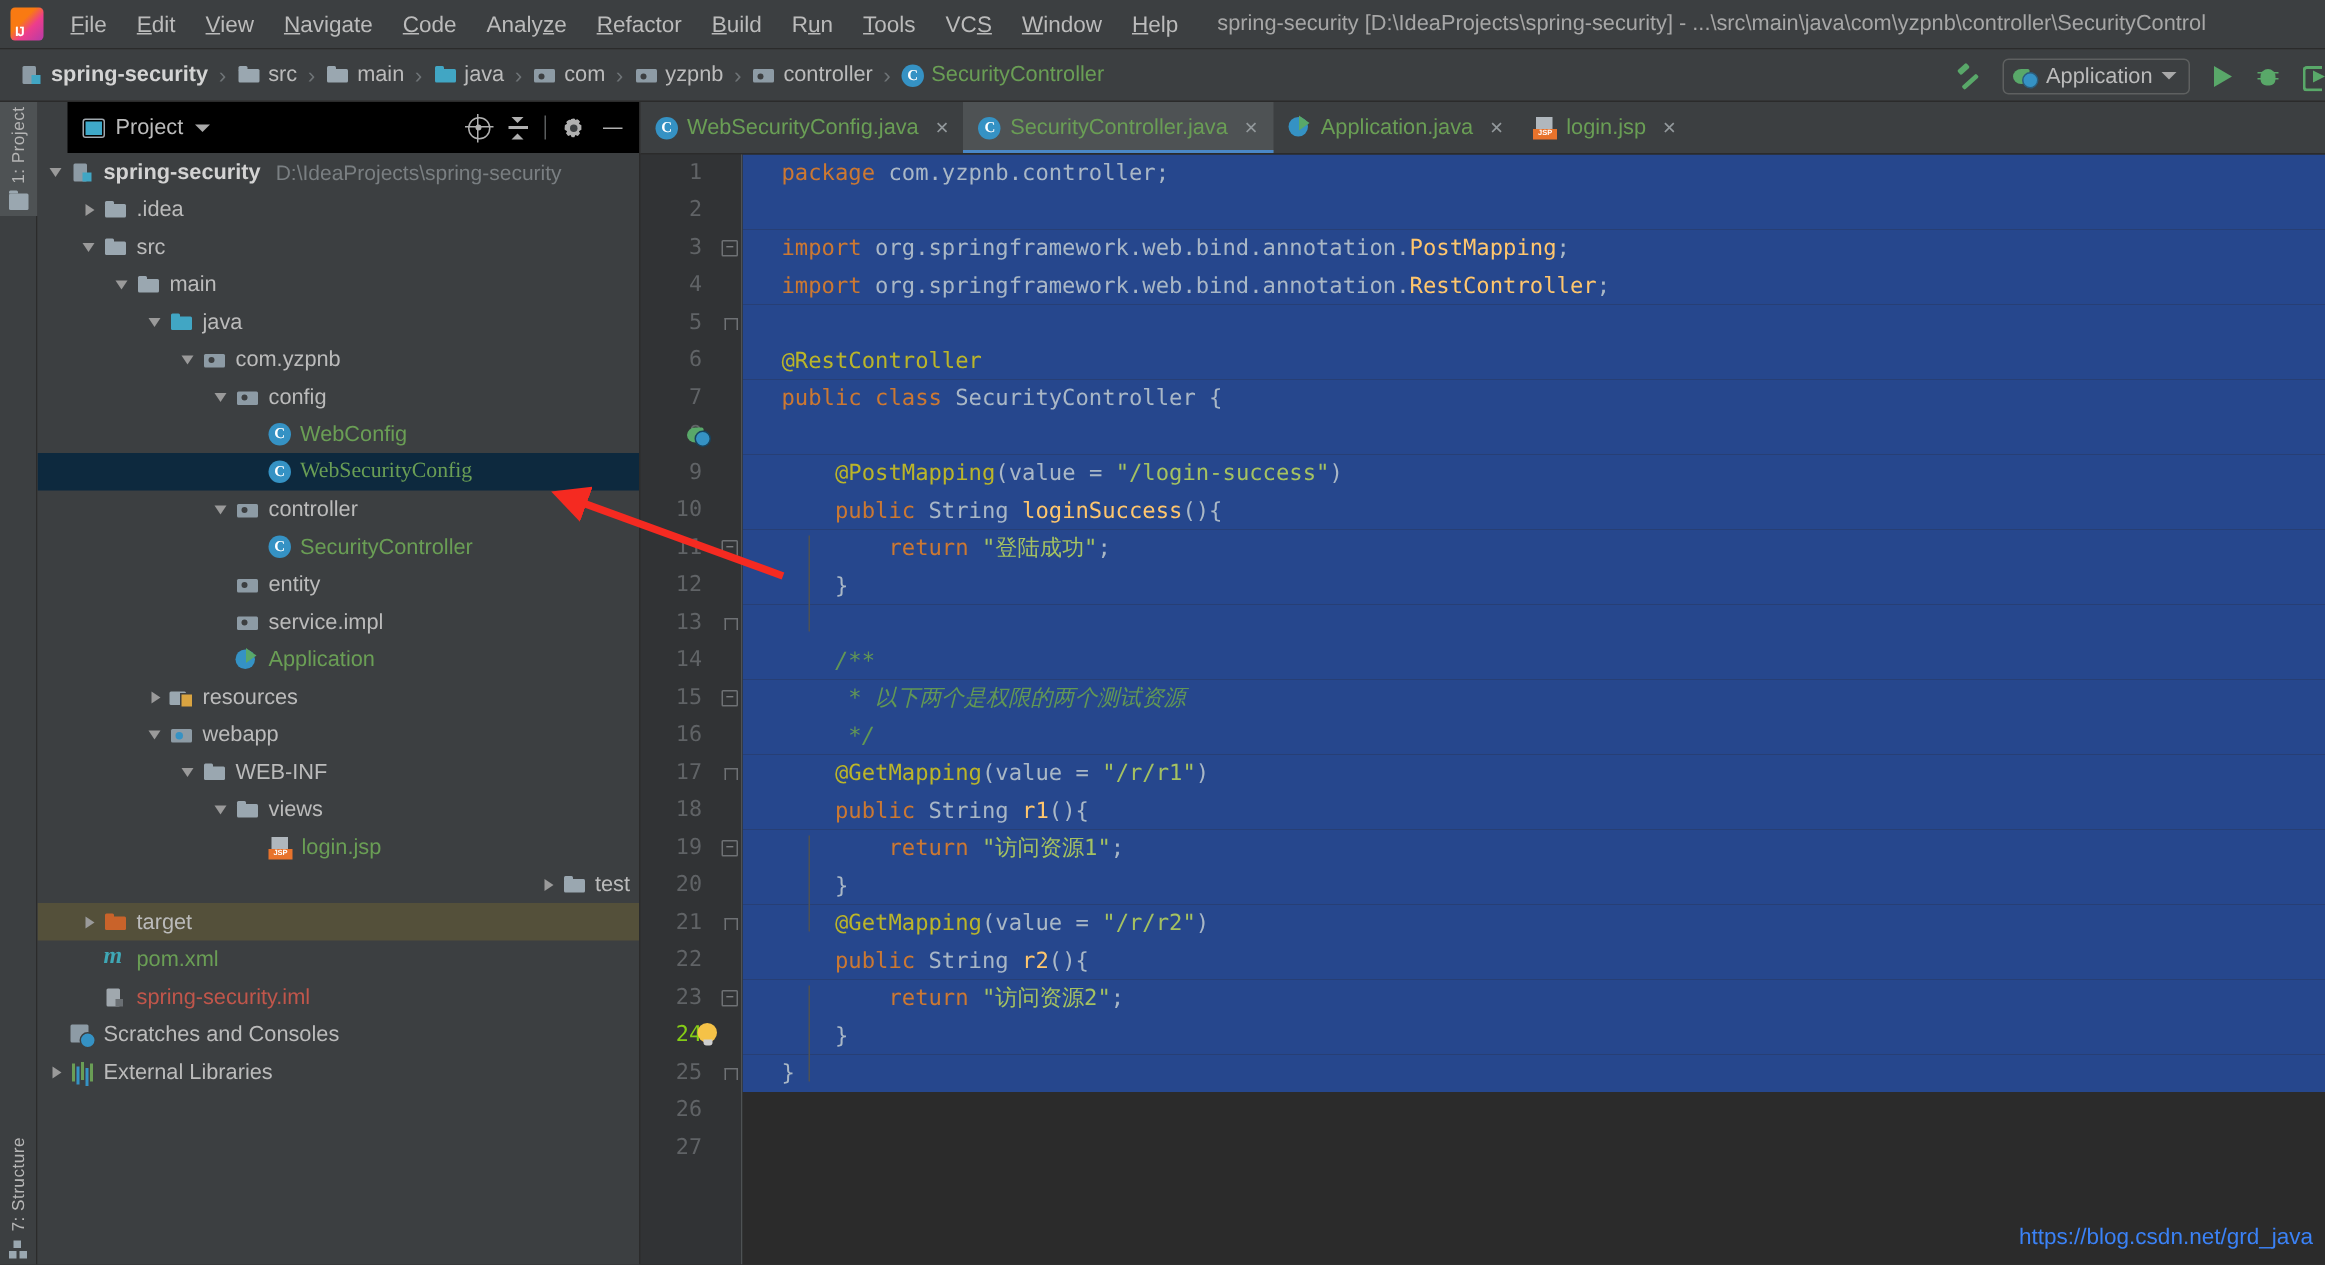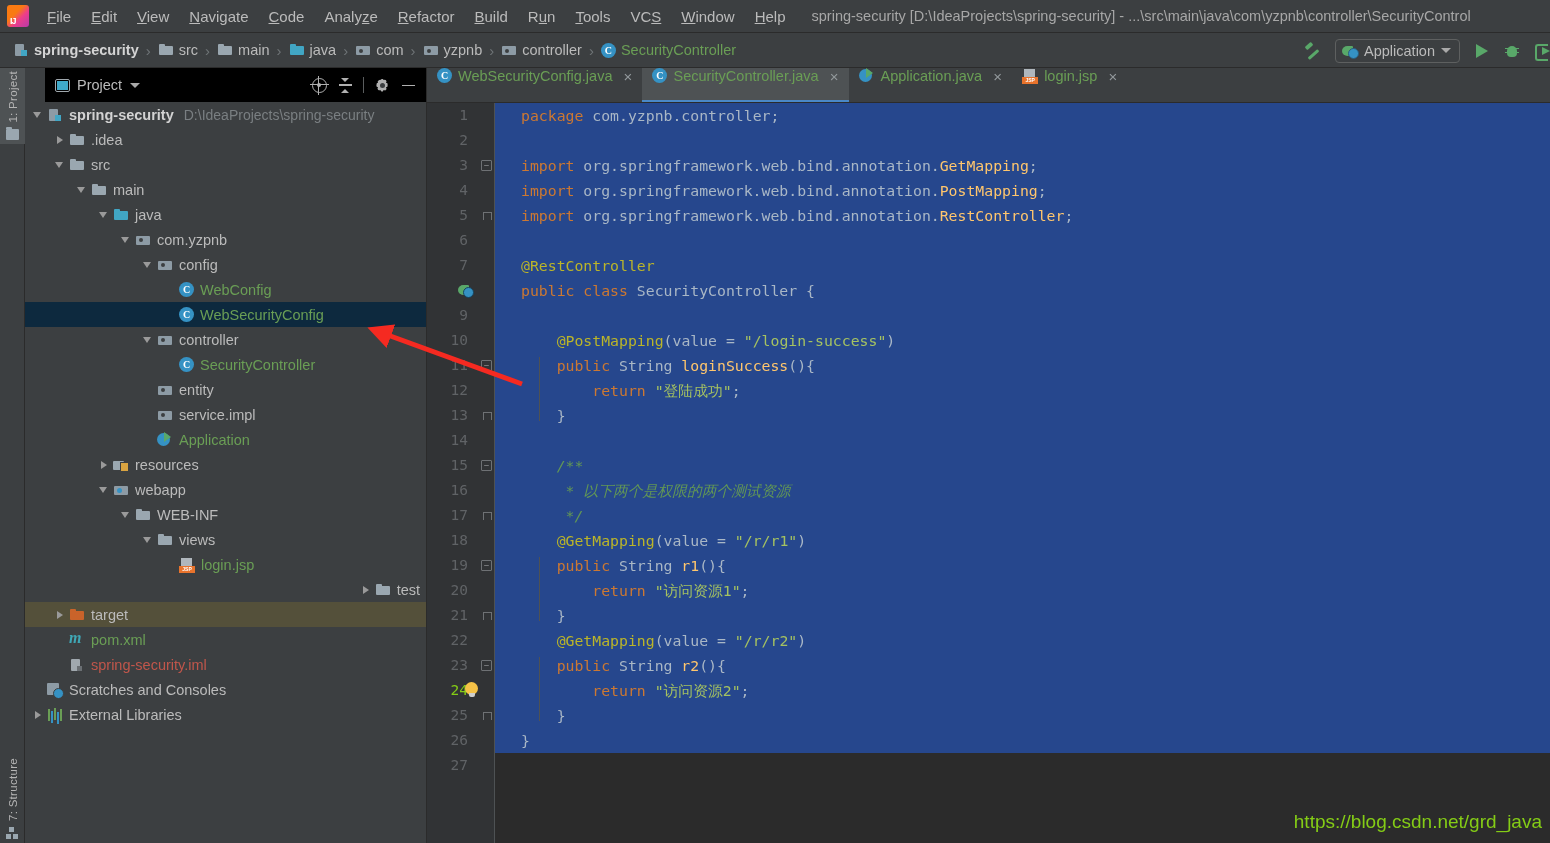--- a/index.html
+++ b/index.html
@@ -300,21 +300,21 @@
   
   .editor-area {
     position:absolute; left:427px; top:68px; width:1123px; height:775px;
     background:#2b2b2b;
   }
   .tabs {
     height:35px; background:#3c3f41; display:flex; align-items:stretch;
     border-bottom:1px solid #2b2b2b;
   }
   .tab {
-    display:flex; padding:0 8px 0 10px; gap:6px;
+    display:flex; align-items:center; padding:0 8px 0 10px; gap:6px;
     cursor:default; font-size:14.5px; position:relative;
   }
   .tab.active { background:#4e5254; }
   .tab.active::after{
     content:""; position:absolute; left:0; right:0; bottom:0; height:2px; background:#4a88c7;
   }
   .tab-label{ color:#6a9e55; }
   .tab-close{
     color:#93999c; font-size:15px; margin-left:3px; width:13px; text-align:center;
     font-family:"Liberation Sans", sans-serif;
@@ -379,21 +379,21 @@
   .bulb::after{
     content:"";position:absolute;left:3.5px;top:11px;width:6px;height:4px;
     background:#cfcfcf;border-radius:0 0 2px 2px;
   }
   .indent-guide {
     position:absolute; width:1px; background:#4f5254;
   }
 
   .watermark {
     position:absolute; right:8px; bottom:10px;
-    color:#84cc16; font-size:19px; font-family:"Liberation Sans", sans-serif;
+    color:#3b82f6; font-size:15px; font-family:"Liberation Sans", sans-serif;
   }
 
   
   .arrow-svg { position:absolute; left:0; top:0; width:1550px; height:843px; pointer-events:none; }
 </style>
 </head>
 <body>
 
 <div id="app">
 
@@ -553,21 +553,21 @@
         <div class="tnode" style="padding-left: 116px;">
           <span class="twist d"></span>
           <span class="ico ico-pkg"></span>
           <span class="tlabel">config</span>
         </div>
         <div class="tnode" style="padding-left: 138px;">
           <span class="twist"></span>
           <span class="ico ico-class"></span>
           <span class="tlabel green">WebConfig</span>
         </div>
-        <div class="tnode selected" style="padding-left: 138px;">
+        <div class="tnode selected" style="padding-left: 138px; font-family: Liberation Serif, serif;">
           <span class="twist"></span>
           <span class="ico ico-class"></span>
           <span class="tlabel green">WebSecurityConfig</span>
         </div>
         <div class="tnode" style="padding-left: 116px;">
           <span class="twist d"></span>
           <span class="ico ico-pkg"></span>
           <span class="tlabel">controller</span>
         </div>
         <div class="tnode" style="padding-left: 138px;">
@@ -697,21 +697,20 @@
           <div class="gline" style="position: relative;">22</div>
           <div class="gline" style="position: relative;">23<span class="fold open"></span></div>
           <div class="gline cur" style="position: relative;">24<span class="bulb"></span></div>
           <div class="gline" style="position: relative;">25<span class="fold end"></span></div>
           <div class="gline" style="position: relative;">26</div>
           <div class="gline" style="position: relative;">27</div>
         </div>
       <div class="code" id="code">
           <div class="cline sel"><span class="k">package </span><span class="id">com.yzpnb.controller</span><span class="plain">;</span></div>
           <div class="cline sel">&nbsp;</div>
-          <div class="cline sel"><span class="k">import </span><span class="id">org.springframework.web.bind.annotation.</span><span class="fn">GetMapping</span><span class="plain">;</span></div>
           <div class="cline sel"><span class="k">import </span><span class="id">org.springframework.web.bind.annotation.</span><span class="fn">PostMapping</span><span class="plain">;</span></div>
           <div class="cline sel"><span class="k">import </span><span class="id">org.springframework.web.bind.annotation.</span><span class="fn">RestController</span><span class="plain">;</span></div>
           <div class="cline sel">&nbsp;</div>
           <div class="cline sel"><span class="ann">@RestController</span></div>
           <div class="cline sel"><span class="k">public </span><span class="k">class </span><span class="id">SecurityController </span><span class="plain">{</span></div>
           <div class="cline sel">&nbsp;</div>
           <div class="cline sel"><span class="plain">    </span><span class="ann">@PostMapping</span><span class="plain">(</span><span class="id">value</span><span class="plain"> = </span><span class="str">"/login-success"</span><span class="plain">)</span></div>
           <div class="cline sel"><span class="plain">    </span><span class="k">public </span><span class="id">String </span><span class="fn">loginSuccess</span><span class="plain">(){</span></div>
           <div class="cline sel"><span class="plain">        </span><span class="k">return </span><span class="str">"登陆成功"</span><span class="plain">;</span></div>
           <div class="cline sel"><span class="plain">    }</span></div>

